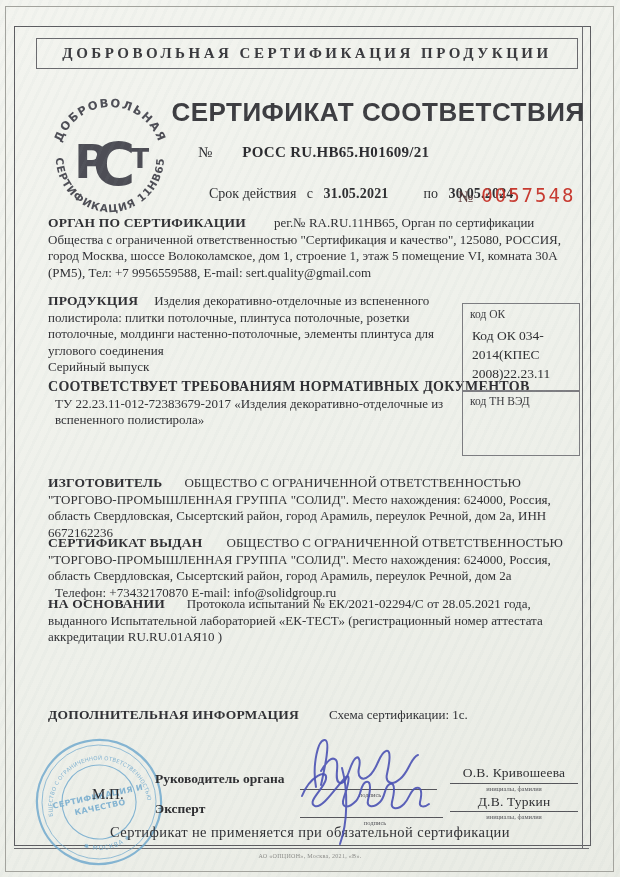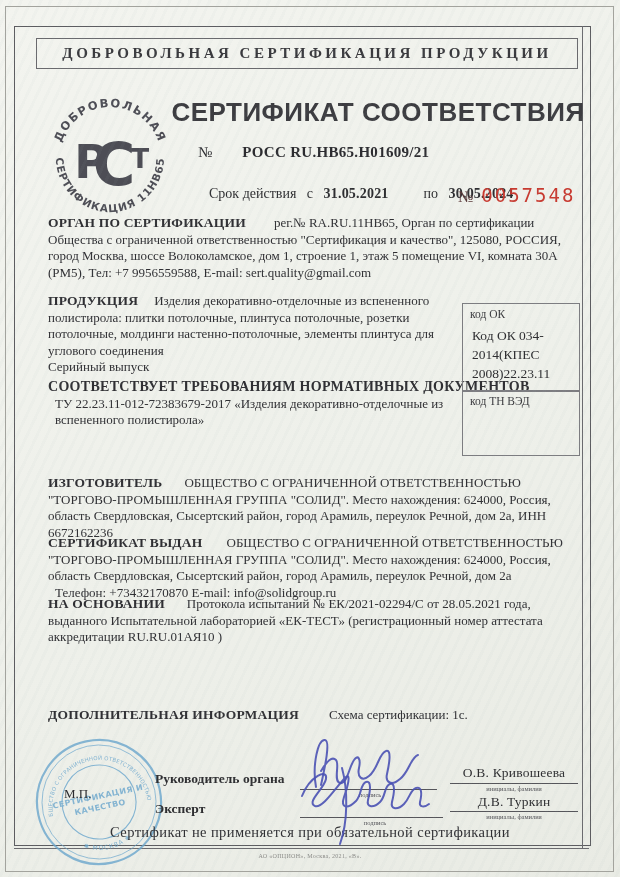--- a/index.html
+++ b/index.html
@@ -35,21 +35,21 @@
   .sec{font-size:13px;line-height:16.5px;color:#2f2f33;}
   .sec .lbl{font-weight:bold;font-size:13.5px;letter-spacing:.2px;}
   .sec .blockline{display:block;}
   .codes-box{border:1px solid #7c7c80;background:transparent;}
   .codes-box .cap{font-size:11.5px;color:#3a3a3e;padding:4px 0 0 7px;display:block;}
   .codes-box .val{font-size:13.5px;line-height:19px;padding:6px 0 0 9px;display:block;}
   .sign-label{font-weight:bold;font-size:13.5px;}
   .sig-line{border-top:1px solid #55555a;height:0;}
   .caption{font-size:6.5px;color:#55555a;text-align:center;}
   .person-name{font-size:13.5px;text-align:center;letter-spacing:.2px;}
-  .mp{font-size:13px;color:#2c2c30;z-index:5;}
+  .mp{font-size:15px;color:#2c2c30;z-index:5;margin-left:28px;}
   .notice{left:40px;top:824px;width:540px;text-align:center;font-size:14.5px;
     letter-spacing:.4px;color:#2f2f33;}
   .print-footer{left:0;top:853px;width:620px;text-align:center;font-size:6px;color:#8b8b88;
     letter-spacing:.3px;}
   svg{overflow:visible;}
 </style>
 </head>
 <body>
 
 <div class="page">

